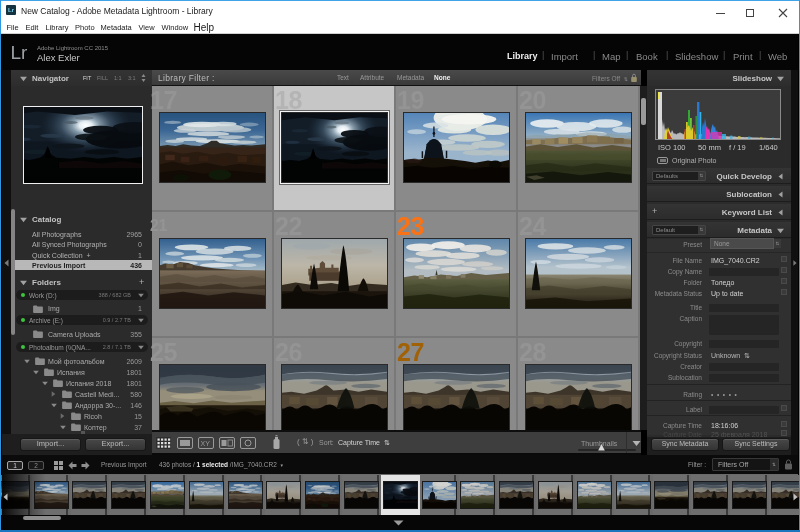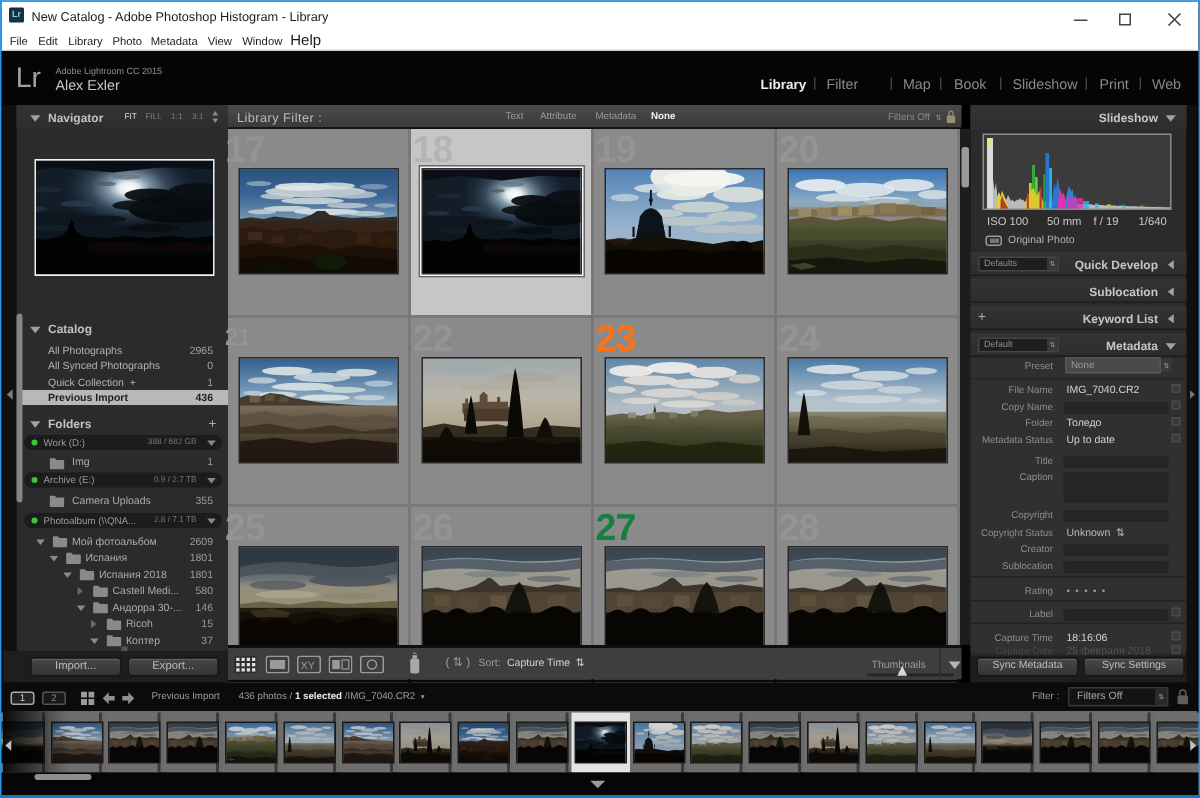--- a/index.html
+++ b/index.html
@@ -4,42 +4,42 @@
 html,body{width:800px;height:532px;font-family:"Liberation Sans",sans-serif;background:#000;position:relative;overflow:hidden}
 .abs{position:absolute}
 
 </style></head><body>
 <div style="position:absolute;left:0;top:0;width:800px;height:1px;background:#41a4e8;z-index:50"></div>
 <div style="position:absolute;left:0;top:0;width:1px;height:532px;background:#2c97e2;z-index:50"></div>
 <div style="position:absolute;right:0;top:0;width:1px;height:532px;background:#2c97e2;z-index:50"></div>
 <div style="position:absolute;left:0;bottom:0;width:800px;height:2px;background:#1b76c0;z-index:50"></div>
 <div style="position:absolute;left:1px;top:1px;width:798px;height:19px;background:#ffffff"></div>
 <div style="position:absolute;left:6px;top:5px;width:10px;height:10px;background:#16323f;color:#7fd0f2;font-size:6px;font-weight:bold;text-align:center;line-height:10px;border-radius:1px">Lr</div>
-<div style="position:absolute;left:21px;top:6px;font-size:8.5px;color:#1a1a1a;line-height:10px">New Catalog - Adobe Photoshop Histogram - Library</div>
+<div style="position:absolute;left:21px;top:6px;font-size:8.5px;color:#1a1a1a;line-height:10px">New Catalog - Adobe Metadata Lightroom - Library</div>
 <div style="position:absolute;left:716px;top:13px;width:9px;height:1px;background:#444"></div>
 <div style="position:absolute;left:746px;top:9px;width:8px;height:8px;border:1px solid #444"></div>
 <svg class="abs" style="left:778px;top:8px" width="10" height="10" viewBox="0 0 10 10">
     <path d="M1,1 L9,9 M9,1 L1,9" stroke="#444" stroke-width="1.1"></path>
   </svg>
 <div style="position:absolute;left:1px;top:20px;width:798px;height:14px;background:#ffffff"></div>
 <div style="position:absolute;left:6.5px;top:22.5px;font-size:7.5px;color:#1a1a1a;line-height:9px">File</div>
 <div style="position:absolute;left:25.5px;top:22.5px;font-size:7.5px;color:#1a1a1a;line-height:9px">Edit</div>
 <div style="position:absolute;left:45.5px;top:22.5px;font-size:7.5px;color:#1a1a1a;line-height:9px">Library</div>
 <div style="position:absolute;left:75px;top:22.5px;font-size:7.5px;color:#1a1a1a;line-height:9px">Photo</div>
 <div style="position:absolute;left:100.5px;top:22.5px;font-size:7.5px;color:#1a1a1a;line-height:9px">Metadata</div>
 <div style="position:absolute;left:138.5px;top:22.5px;font-size:7.5px;color:#1a1a1a;line-height:9px">View</div>
 <div style="position:absolute;left:161.5px;top:22.5px;font-size:7.5px;color:#1a1a1a;line-height:9px">Window</div>
 <div style="position:absolute;left:193.5px;top:22.5px;font-size:10px;color:#1a1a1a;line-height:9px">Help</div>
 <div style="position:absolute;left:1px;top:33px;width:798px;height:1px;background:#d0d0d0"></div>
 <div style="position:absolute;left:2px;top:34px;width:796px;height:36px;background:#050505"></div>
 <div style="position:absolute;left:10.5px;top:42px;font-size:19px;color:#9ba1a6;line-height:21px">Lr</div>
 <div style="position:absolute;left:37px;top:45px;font-size:6px;color:#8f8f8f;line-height:7px">Adobe Lightroom CC 2015</div>
 <div style="position:absolute;left:37px;top:52px;font-size:9.5px;color:#c9c9c9;line-height:11px">Alex Exler</div>
 <div style="position:absolute;left:507px;top:51px;font-size:9px;font-weight:bold;color:#ededed;line-height:11px">Library</div>
-<div style="position:absolute;left:551px;top:51px;font-size:9.5px;font-weight:normal;color:#8a8a8a;line-height:11px">Filter</div>
+<div style="position:absolute;left:551px;top:51px;font-size:9.5px;font-weight:normal;color:#8a8a8a;line-height:11px">Import</div>
 <div style="position:absolute;left:602px;top:51px;font-size:9.5px;font-weight:normal;color:#8a8a8a;line-height:11px">Map</div>
 <div style="position:absolute;left:636px;top:51px;font-size:9.5px;font-weight:normal;color:#8a8a8a;line-height:11px">Book</div>
 <div style="position:absolute;left:675px;top:51px;font-size:9.5px;font-weight:normal;color:#8a8a8a;line-height:11px">Slideshow</div>
 <div style="position:absolute;left:733px;top:51px;font-size:9.5px;font-weight:normal;color:#8a8a8a;line-height:11px">Print</div>
 <div style="position:absolute;left:768px;top:51px;font-size:9.5px;font-weight:normal;color:#8a8a8a;line-height:11px">Web</div>
 <div style="position:absolute;left:542px;top:50px;font-size:9px;color:#555;line-height:11px">|</div>
 <div style="position:absolute;left:593px;top:50px;font-size:9px;color:#555;line-height:11px">|</div>
 <div style="position:absolute;left:626px;top:50px;font-size:9px;color:#555;line-height:11px">|</div>
 <div style="position:absolute;left:666px;top:50px;font-size:9px;color:#555;line-height:11px">|</div>
 <div style="position:absolute;left:723px;top:50px;font-size:9px;color:#555;line-height:11px">|</div>
@@ -530,21 +530,21 @@
 <rect x="7" y="30.5" width="10" height="7" fill="#5e5038"></rect>
       <rect x="23" y="31.5" width="12" height="7" fill="#564a34"></rect>
 <rect x="43" y="30.5" width="10" height="8" fill="#63543f"></rect>
       <rect x="61" y="31.5" width="12" height="7" fill="#524633"></rect>
 <rect x="79" y="30.5" width="12" height="8" fill="#5a4c3a"></rect>
 <path d="M0,41.5 L100,41.5 L100,66 L0,66 Z" fill="#110d08"></path>
 <path d="M0,43.5 Q8,36 14,43.5 Q22,34 30,43.5 L38,40.5 Q46,34 54,42.5 Q62,36 70,43.5 L78,39.5 Q88,34 96,42.5 L100,40.5 L100,66 L0,66 Z" fill="#080603"></path>
 <path d="M52,41.5 Q57,25 61,22 Q65,25 69,41.5 Z" fill="#0d100b" opacity="0.9"></path>
     </svg></div>
 <div style="position:absolute;left:396px;top:338px;width:120px;height:124px;background:#8a8a8a"></div>
-<div style="position:absolute;left:397px;top:340px;font-size:25px;font-weight:bold;color:#15803d;line-height:24px;letter-spacing:-0.5px">27</div>
+<div style="position:absolute;left:397px;top:340px;font-size:25px;font-weight:bold;color:#a16207;line-height:24px;letter-spacing:-0.5px">27</div>
 <div class="abs" style="left:404px;top:365px;width:105px;height:69px;outline:1px solid #2a2a2a"><svg width="105" height="69" viewBox="0 0 100 66" preserveAspectRatio="none">
       <defs>
         <linearGradient id="g16" x1="0" y1="0" x2="0" y2="1">
 <stop offset="0" stop-color="#51606e"></stop>
           <stop offset="0.35" stop-color="#98a2ac"></stop>
           <stop offset="0.55" stop-color="#9a988c"></stop>
         </linearGradient>
       </defs>
 <rect width="100" height="31" fill="url(#g16)"></rect>
 <path d="M0,0 L100,0 L100,6.5 Q75,10.5 49,7.5 Q23,5 0,9 Z" fill="#37414b" opacity="0.9"></path>

